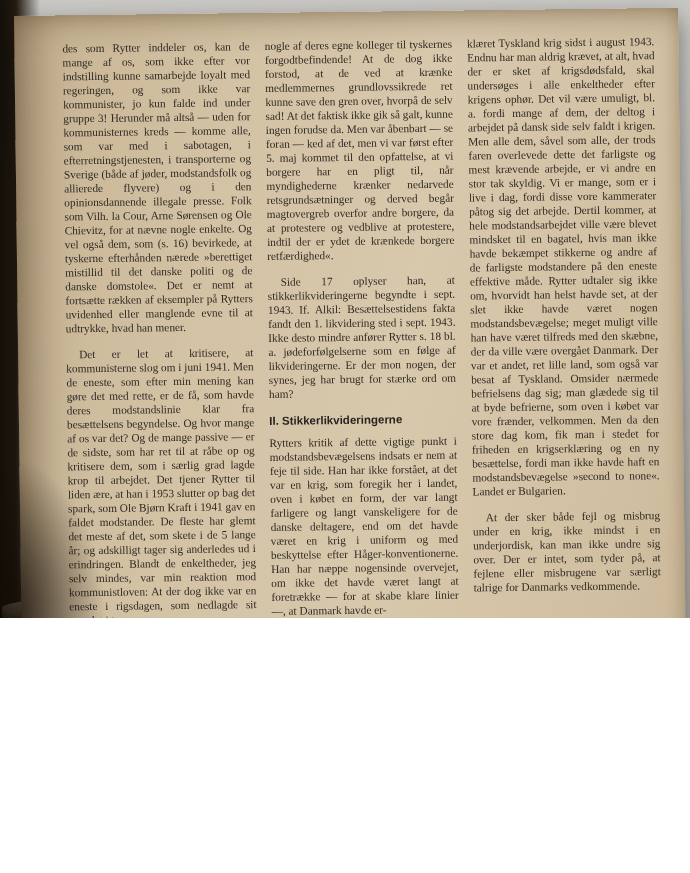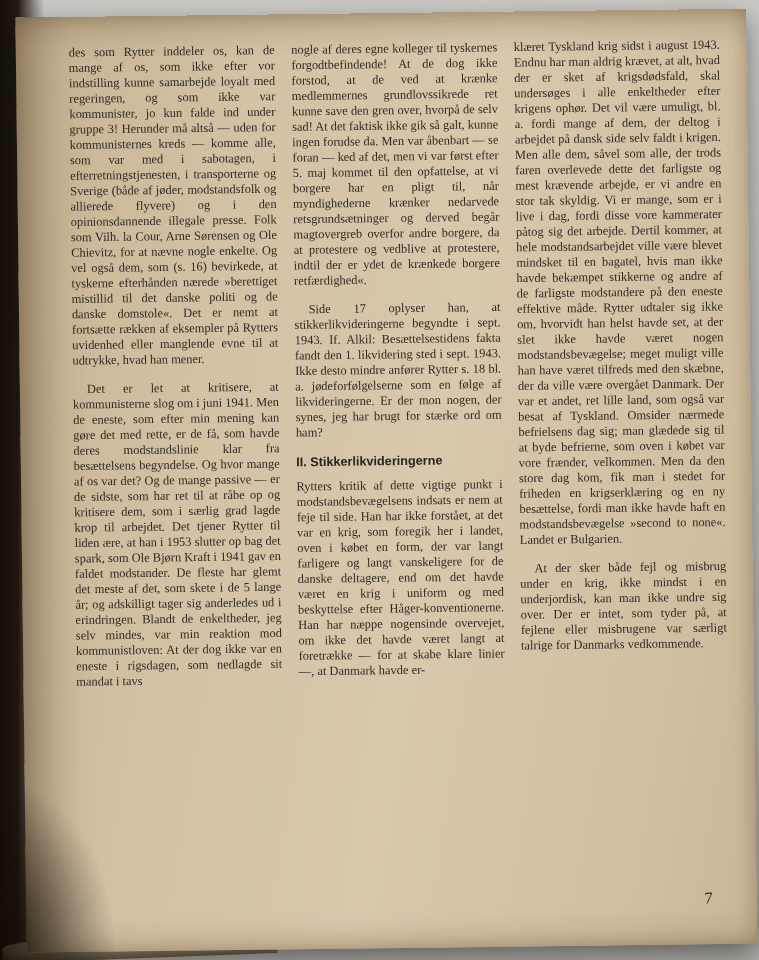--- a/index.html
+++ b/index.html
@@ -1,21 +1,21 @@
 <!DOCTYPE html>
 <html><head>
 <meta charset="utf-8">
 <style>
   html, body { margin:0; padding:0; }
   body {
     width:690px; height:873px; overflow:hidden;
     font-family:"Liberation Serif","DejaVu Serif",serif;
   }
   .scene {
-    position:relative; width:690px; height:873px; overflow:hidden;
+    position:relative; width:690px; height:618px; overflow:hidden;
     background:linear-gradient(180deg,#cac8c4 0%, #c4c2be 50%, #b3b1ac 100%);
   }
   
   .gutter {
     position:absolute; left:0; top:0; width:40px; height:100%; z-index:1;
     background:linear-gradient(90deg,#140f0a 0%, #241b11 40%, rgba(36,27,17,0) 100%);
   }
   .under-pages {
     position:absolute; left:2px; bottom:2px; width:250px; height:22px; z-index:1;
     transform:rotate(-2.2deg); border-radius:40% 10% 0 0;

